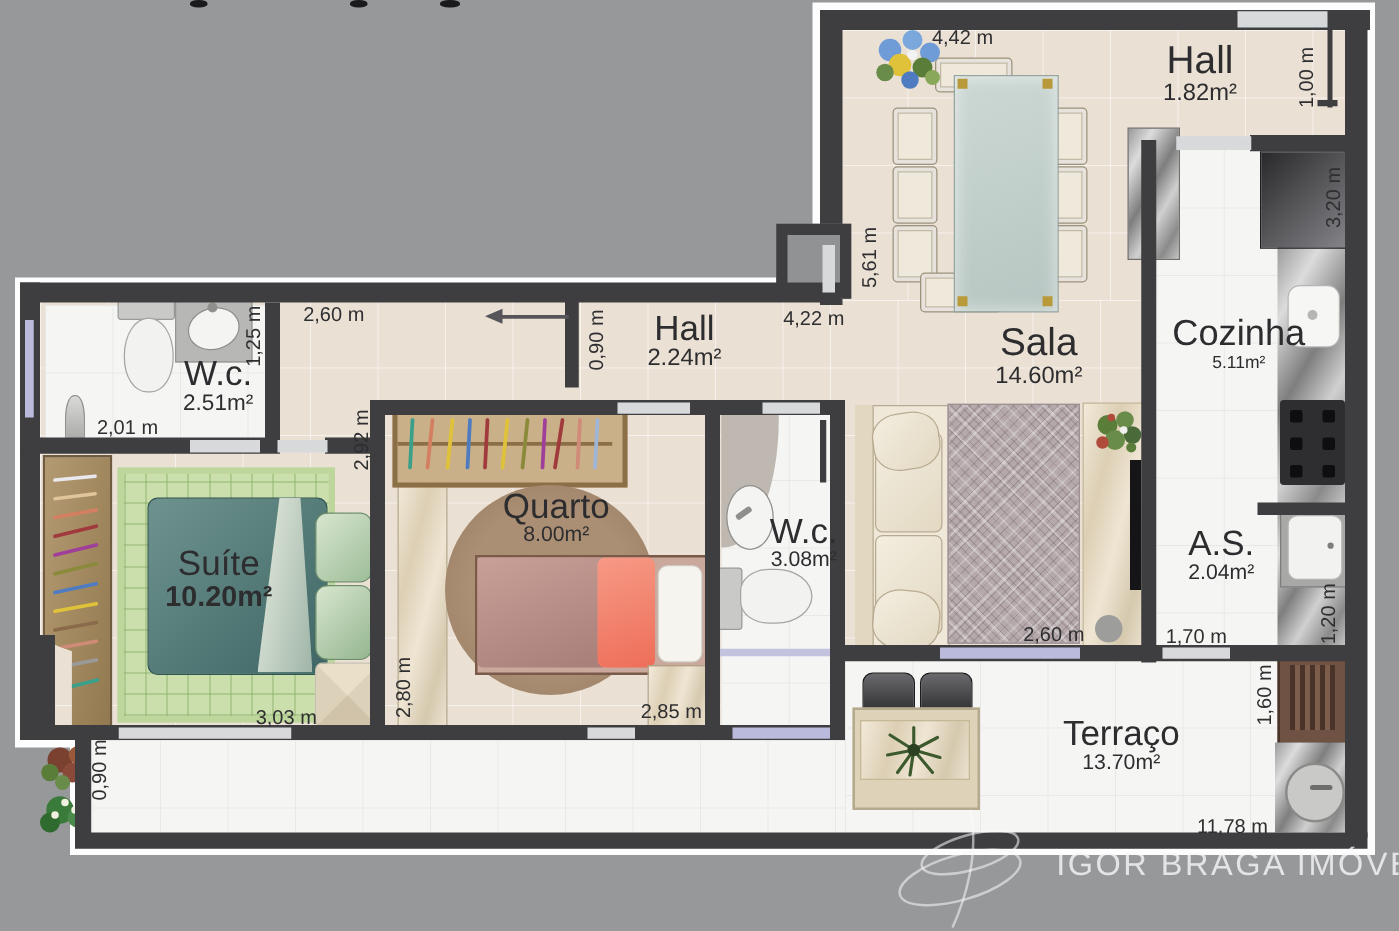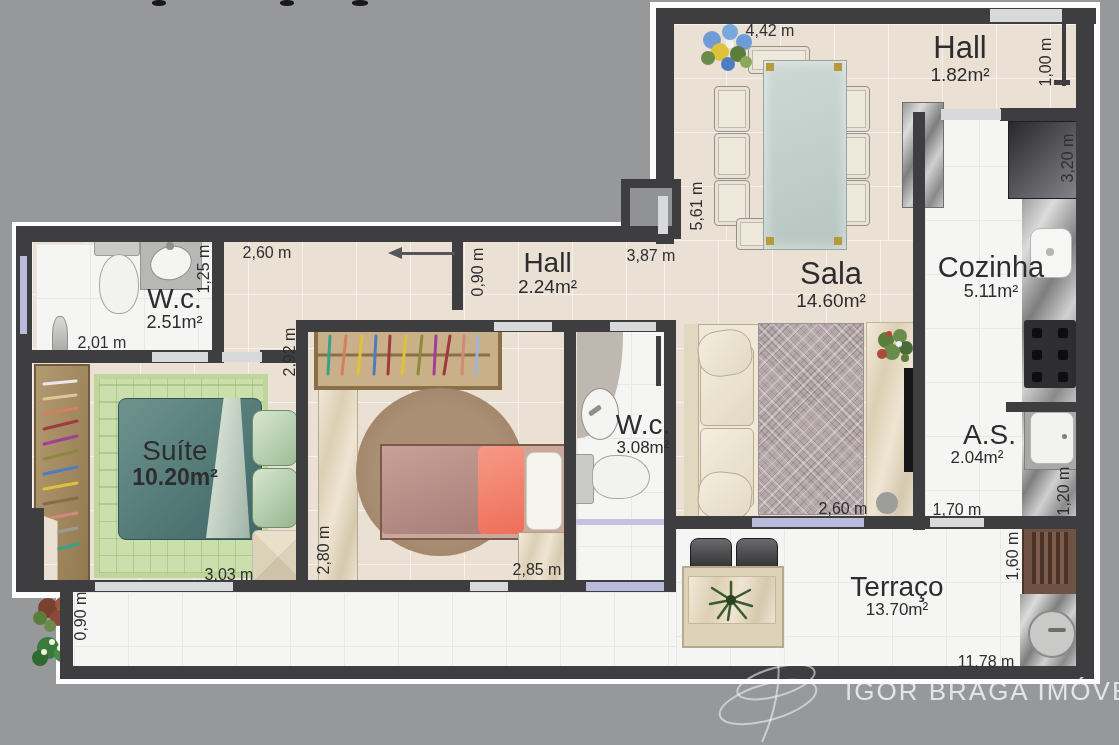--- a/index.html
+++ b/index.html
@@ -261,50 +261,54 @@
   <div class="abs room-label" style="left:500px;top:248px;width:95px;">
     <div class="room-name" style="font-size:28px;">Hall</div>
     <div class="room-area" style="font-size:19px;">2.24m²</div>
   </div>
   <div class="abs room-label" style="left:776px;top:258px;width:110px;">
     <div class="room-name" style="font-size:31px;">Sala</div>
     <div class="room-area" style="font-size:19px;">14.60m²</div>
   </div>
   <div class="abs room-label" style="left:920px;top:252px;width:122px;margin-left:10px;">
     <div class="room-name" style="font-size:29px;">Cozinha</div>
-    <div class="room-area" style="font-size:18px;">5.11m²</div>
+    <div class="room-area" style="font-size:14px;">5.11m²</div>
   </div>
   <div class="abs room-label" style="left:132px;top:284px;width:85px;">
     <div class="room-name" style="font-size:28px;">W.c.</div>
     <div class="room-area" style="font-size:18px;">2.51m²</div>
   </div>
   <div class="abs room-label" style="left:132px;top:436px;width:86px;">
     <div class="room-name" style="font-size:28px;">Suíte</div>
     <div class="room-area" style="font-size:23px;font-weight:bold;">10.20m²</div>
   </div>
+  <div class="abs room-label" style="left:392px;top:390px;width:106px;">
+    <div class="room-name" style="font-size:28px;">Quarto</div>
+    <div class="room-area" style="font-size:17px;">8.00m²</div>
+  </div>
   <div class="abs room-label" style="left:604px;top:410px;width:78px;">
     <div class="room-name" style="font-size:28px;">W.c.</div>
     <div class="room-area" style="font-size:17px;">3.08m²</div>
   </div>
   <div class="abs room-label" style="left:938px;top:420px;width:78px;">
-    <div class="room-name" style="font-size:28px;text-align:right;">A.S.</div>
+    <div class="room-name" style="font-size:28px;">A.S.</div>
     <div class="room-area" style="font-size:17px;">2.04m²</div>
   </div>
   <div class="abs room-label" style="left:838px;top:572px;width:118px;">
     <div class="room-name" style="font-size:28px;">Terraço</div>
     <div class="room-area" style="font-size:17px;">13.70m²</div>
   </div>
 
   <div class="abs dim" style="left:738px;top:23px;">4,42 m</div>
   <div class="abs dim v" style="left:1014px;top:54px;">1,00 m</div>
   <div class="abs dim v" style="left:665px;top:198px;">5,61 m</div>
   <div class="abs dim v" style="left:1036px;top:150px;">3,20 m</div>
   <div class="abs dim" style="left:235px;top:245px;">2,60 m</div>
   <div class="abs dim v" style="left:446px;top:264px;">0,90 m</div>
-  <div class="abs dim" style="left:619px;top:248px;">3,87 m</div>
+  <div class="abs dim" style="left:619px;top:248px;">4,22 m</div>
   <div class="abs dim v" style="left:172px;top:261px;">1,25 m</div>
   <div class="abs dim" style="left:70px;top:335px;">2,01 m</div>
   <div class="abs dim v" style="left:258px;top:344px;">2,92 m</div>
   <div class="abs dim v" style="left:292px;top:542px;">2,80 m</div>
   <div class="abs dim" style="left:197px;top:567px;">3,03 m</div>
   <div class="abs dim" style="left:505px;top:562px;">2,85 m</div>
   <div class="abs dim" style="left:811px;top:501px;">2,60 m</div>
   <div class="abs dim" style="left:925px;top:502px;">1,70 m</div>
   <div class="abs dim v" style="left:1032px;top:483px;">1,20 m</div>
   <div class="abs dim v" style="left:981px;top:548px;">1,60 m</div>

